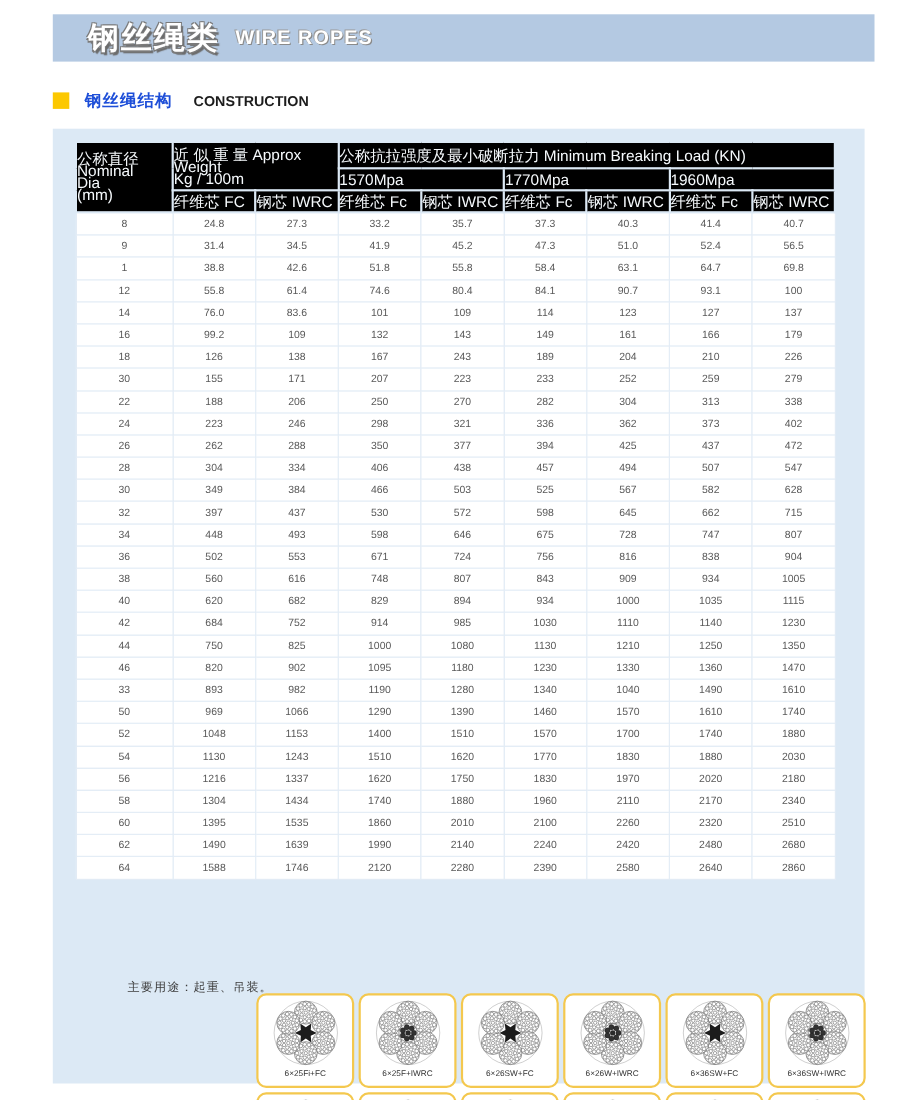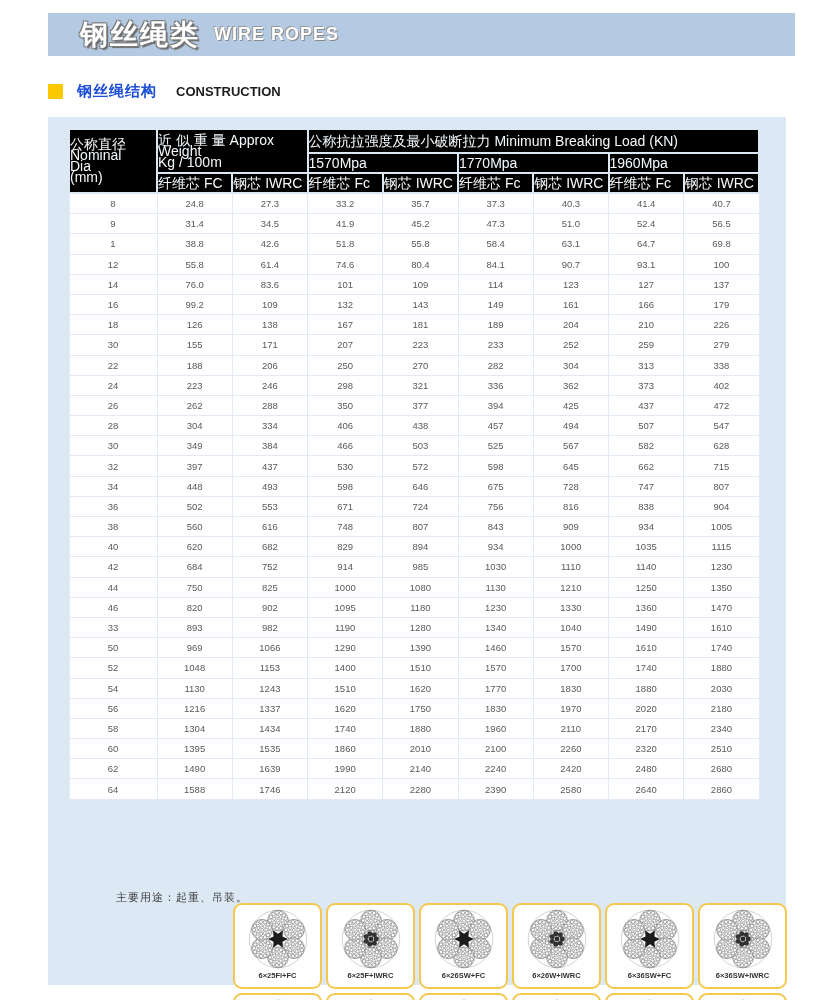--- a/index.html
+++ b/index.html
@@ -62,21 +62,21 @@
     display:flex;flex-wrap:wrap;
   }
   .rope-card{
     width:89px;height:86px;background:#ffffff;border:2px solid #f4c84e;
     border-radius:9px;margin:0 4px 4px 0;box-sizing:border-box;
     display:flex;flex-direction:column;align-items:center;justify-content:flex-start;
   }
   .rope-card:nth-child(6n){margin-right:0;}
   .rope-svg{width:66px;height:64px;margin-top:2px;}
   .rope-label{
-    font-size:7.5px;font-weight:bold;color:#333333;margin-top:0px;white-space:nowrap;
+    font-size:7.5px;font-weight:normal;color:#333333;margin-top:0px;white-space:nowrap;
   }
 </style>
 </head>
 <body>
 
 <div class="title-band">
   <span class="title-cn">钢丝绳类</span>
   <span class="title-en">WIRE ROPES</span>
 </div>
 
@@ -195,21 +195,21 @@
           <td>149</td>
           <td>161</td>
           <td>166</td>
           <td>179</td>
         </tr>
         <tr>
           <td>18</td>
           <td>126</td>
           <td>138</td>
           <td>167</td>
-          <td>181</td>
+          <td>243</td>
           <td>189</td>
           <td>204</td>
           <td>210</td>
           <td>226</td>
         </tr>
         <tr>
           <td>30</td>
           <td>155</td>
           <td>171</td>
           <td>207</td>

